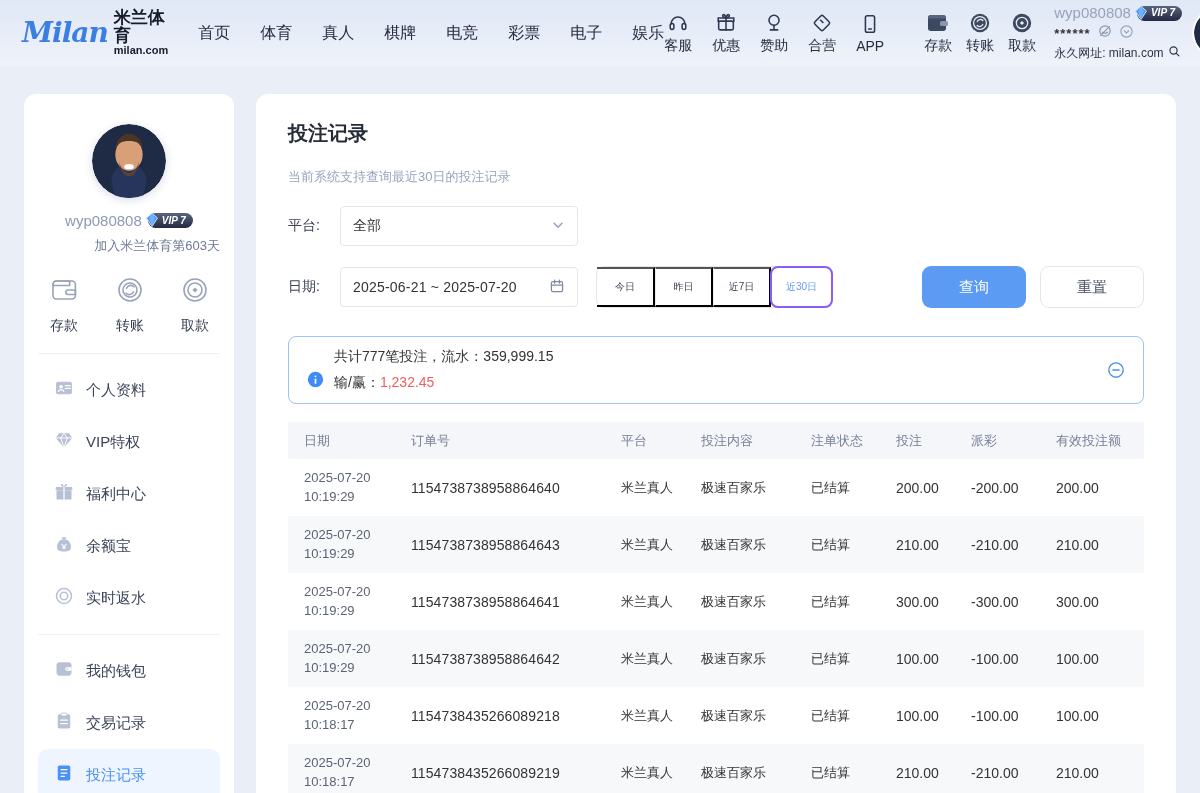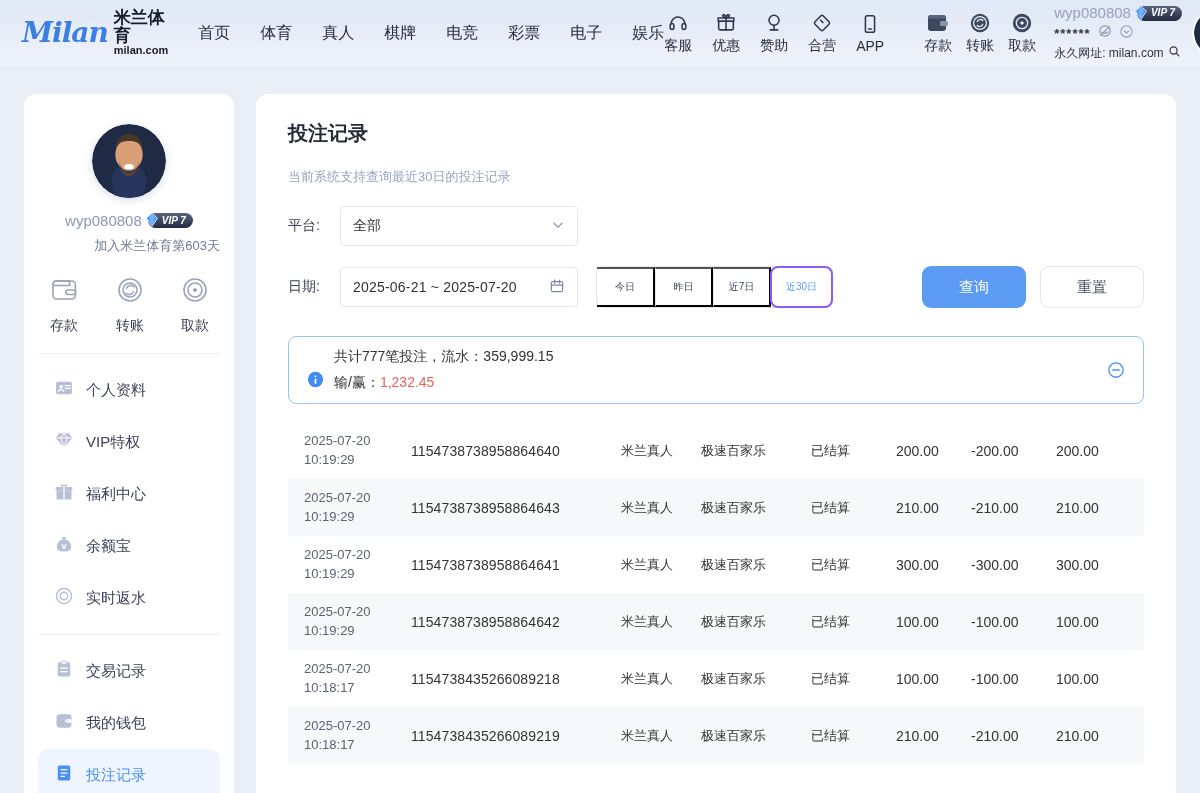--- a/index.html
+++ b/index.html
@@ -379,36 +379,36 @@
           </svg>
         </span>
         <span class="lbl">实时返水</span>
       </div>
     </div>
 
     <div class="menu">
       <div class="mi">
         <span>
           <svg width="20" height="20" viewBox="0 0 24 24" fill="#b7c0d4">
+            <path d="M3 7.5C3 5.6 4.6 4 6.5 4h11C19.4 4 21 5.6 21 7.5v9c0 1.9-1.6 3.5-3.5 3.5h-11C4.6 20 3 18.4 3 16.5z"></path>
+            <path d="M15.5 10H21v4h-5.5c-1.1 0-2-.9-2-2s.9-2 2-2z" fill="#fff"></path>
+            <circle cx="16" cy="12" r="1" fill="#b7c0d4"></circle>
+          </svg>
+        </span>
+        <span class="lbl">我的钱包</span>
+      </div>
+      <div class="mi">
+        <span>
+          <svg width="20" height="20" viewBox="0 0 24 24" fill="#b7c0d4">
             <rect x="4.5" y="4" width="15" height="17" rx="2"></rect>
               <rect x="8.5" y="2.5" width="7" height="3.5" rx="1.2" fill="#fff" stroke="#b7c0d4"></rect>
             <path d="M8 11h8M8 15h8" stroke="#fff" stroke-width="1.5" stroke-linecap="round"></path>
           </svg>
         </span>
         <span class="lbl">交易记录</span>
-      </div>
-      <div class="mi">
-        <span>
-          <svg width="20" height="20" viewBox="0 0 24 24" fill="#b7c0d4">
-            <path d="M3 7.5C3 5.6 4.6 4 6.5 4h11C19.4 4 21 5.6 21 7.5v9c0 1.9-1.6 3.5-3.5 3.5h-11C4.6 20 3 18.4 3 16.5z"></path>
-            <path d="M15.5 10H21v4h-5.5c-1.1 0-2-.9-2-2s.9-2 2-2z" fill="#fff"></path>
-            <circle cx="16" cy="12" r="1" fill="#b7c0d4"></circle>
-          </svg>
-        </span>
-        <span class="lbl">我的钱包</span>
       </div>
       <div class="mi active">
         <span>
           <svg width="20" height="20" viewBox="0 0 24 24" fill="#4a90f5">
             <rect x="4.5" y="3" width="15" height="18" rx="2"></rect>
             <path d="M8.5 8h7M8.5 12h7M8.5 16h4" stroke="#fff" stroke-width="1.5" stroke-linecap="round"></path>
           </svg>
         </span>
         <span class="lbl">投注记录</span>
       </div>
@@ -471,20 +471,30 @@
       </div>
       <span class="collapse-btn">
         <svg width="18" height="18" viewBox="0 0 20 20" fill="none" stroke="#4a90f5" stroke-width="1.5" stroke-linecap="round">
           <circle cx="10" cy="10" r="8"></circle>
             <path d="M6.5 10h7"></path>
         </svg>
       </span>
     </div>
 
     <div class="table">
+      <div class="thead">
+        <div class="th">日期</div>
+          <div class="th">订单号</div>
+          <div class="th">平台</div>
+          <div class="th">投注内容</div>
+          <div class="th">注单状态</div>
+          <div class="th">投注</div>
+          <div class="th">派彩</div>
+          <div class="th">有效投注额</div>
+      </div>
       <div class="tbody">
         <div class="trow">
             <div class="td dt">
               <div>2025-07-20</div>
               <div>10:19:29</div>
             </div>
             <div class="td order">1154738738958864640</div>
             <div class="td small">米兰真人</div>
             <div class="td small">极速百家乐</div>
             <div class="td small">已结算</div>

